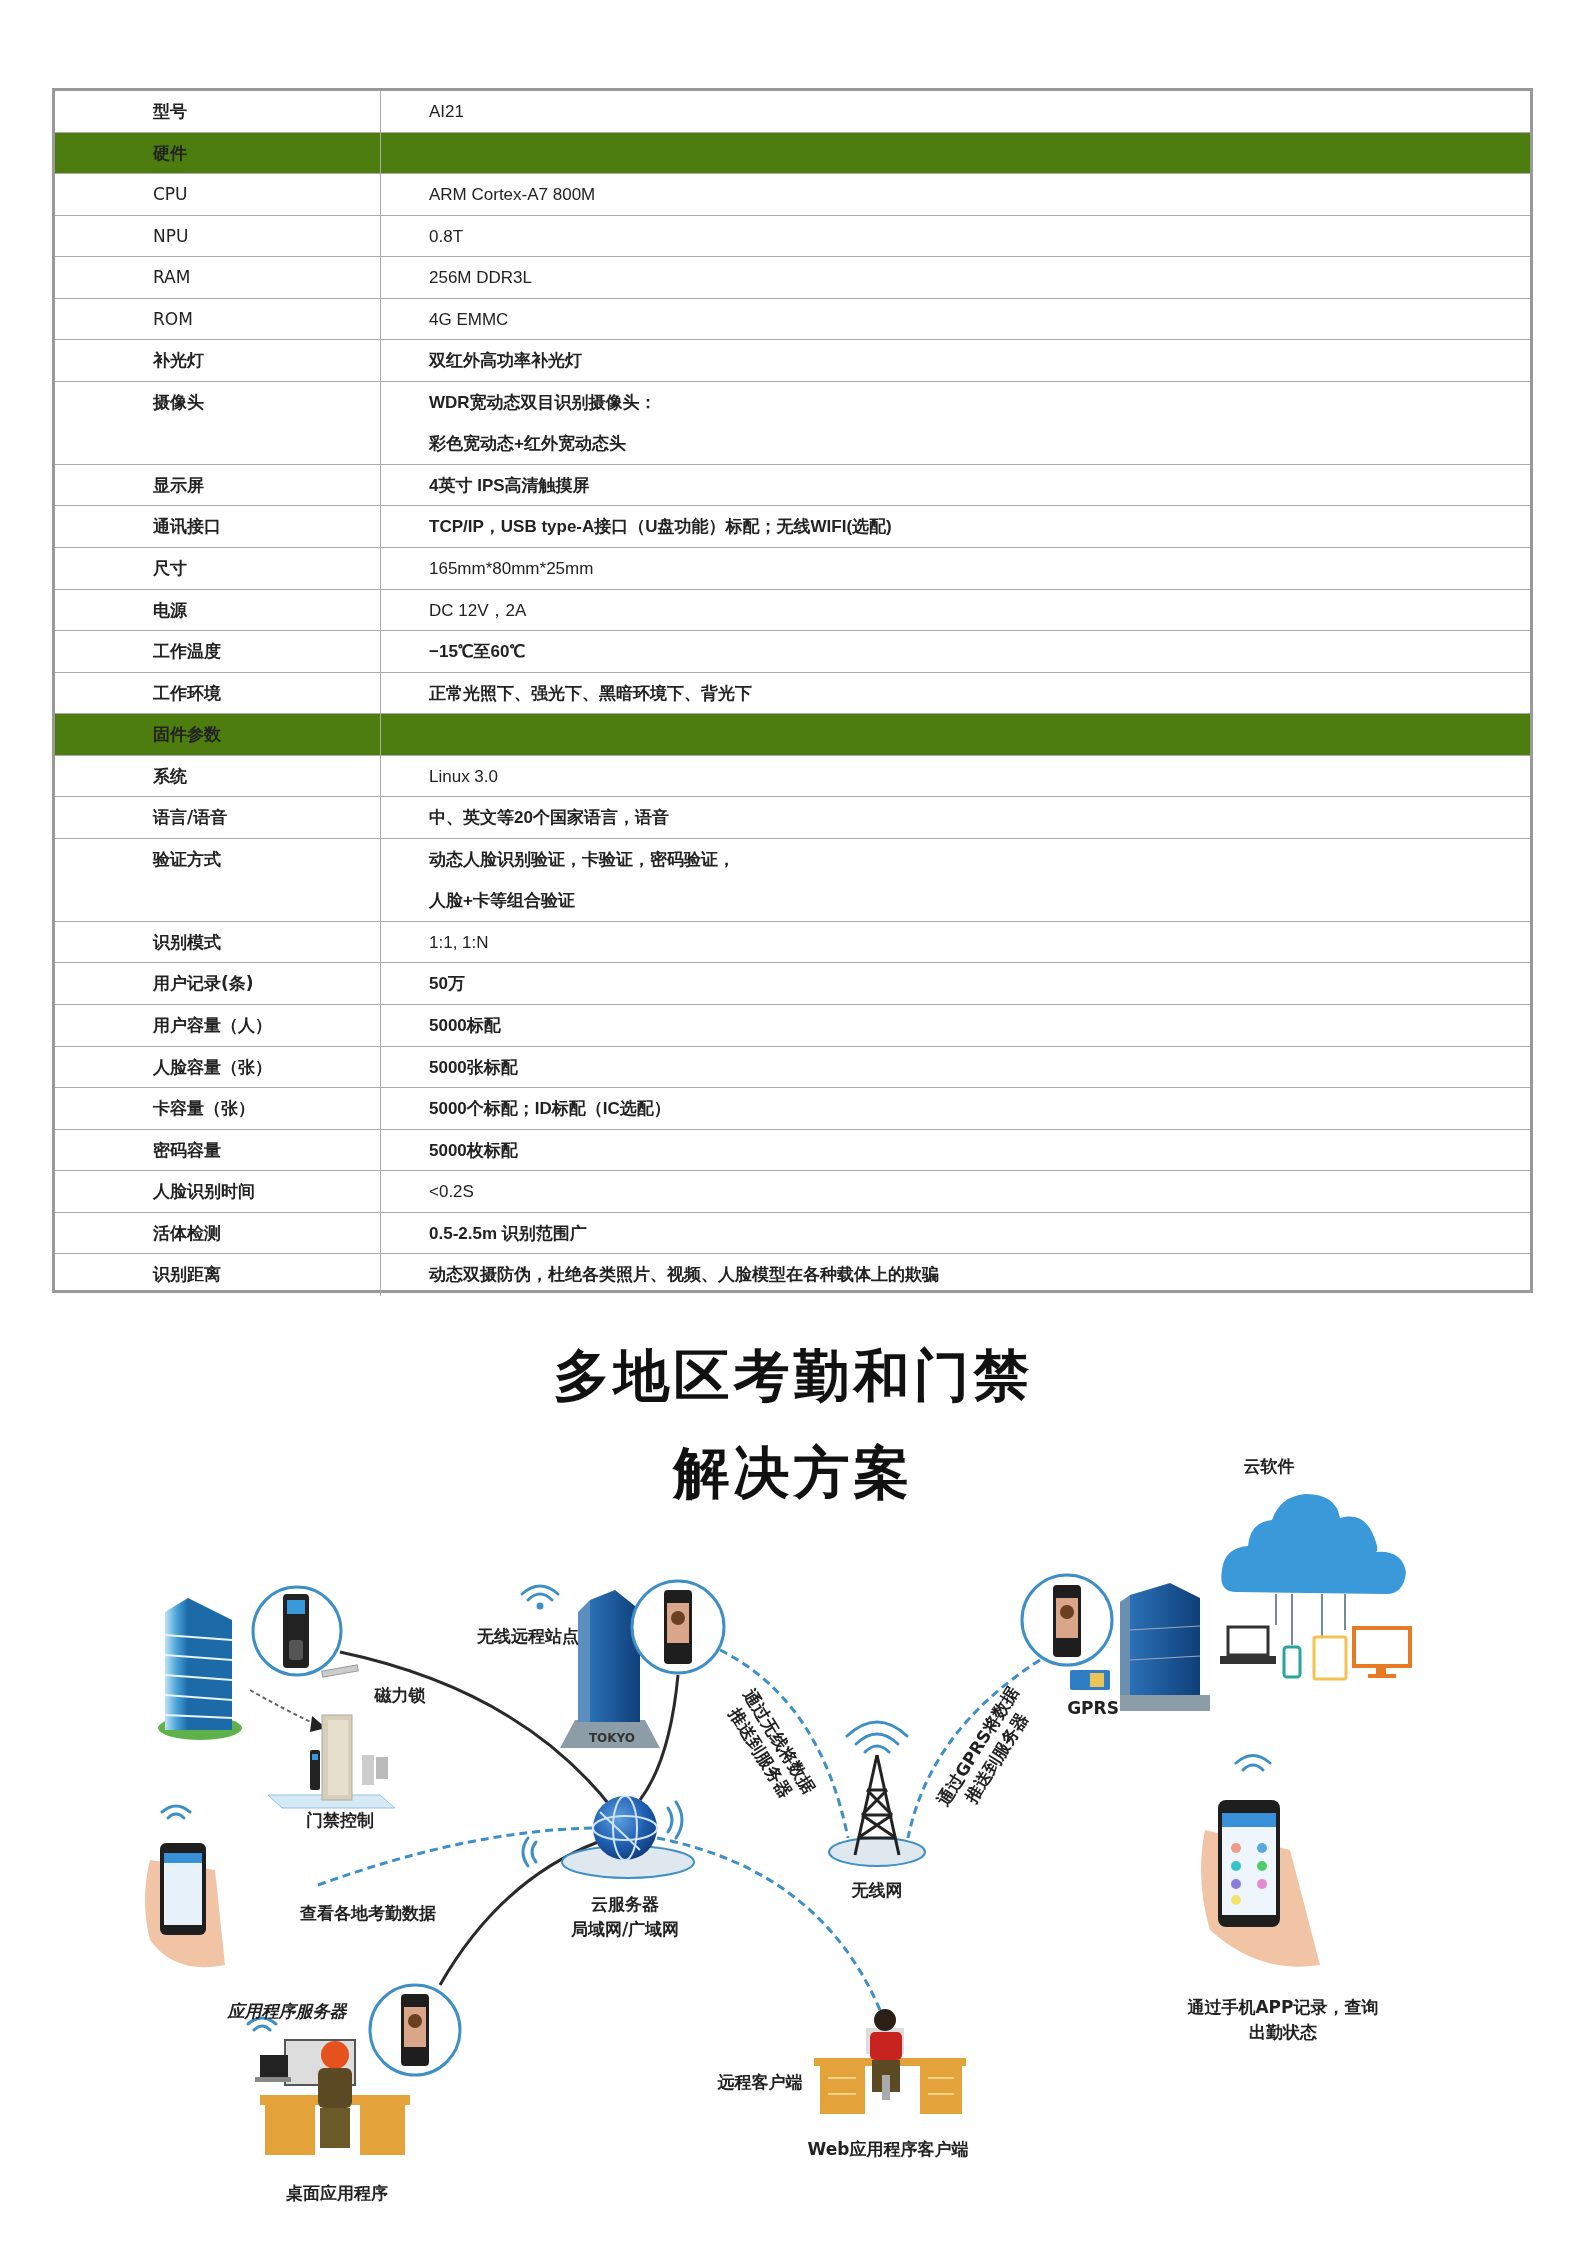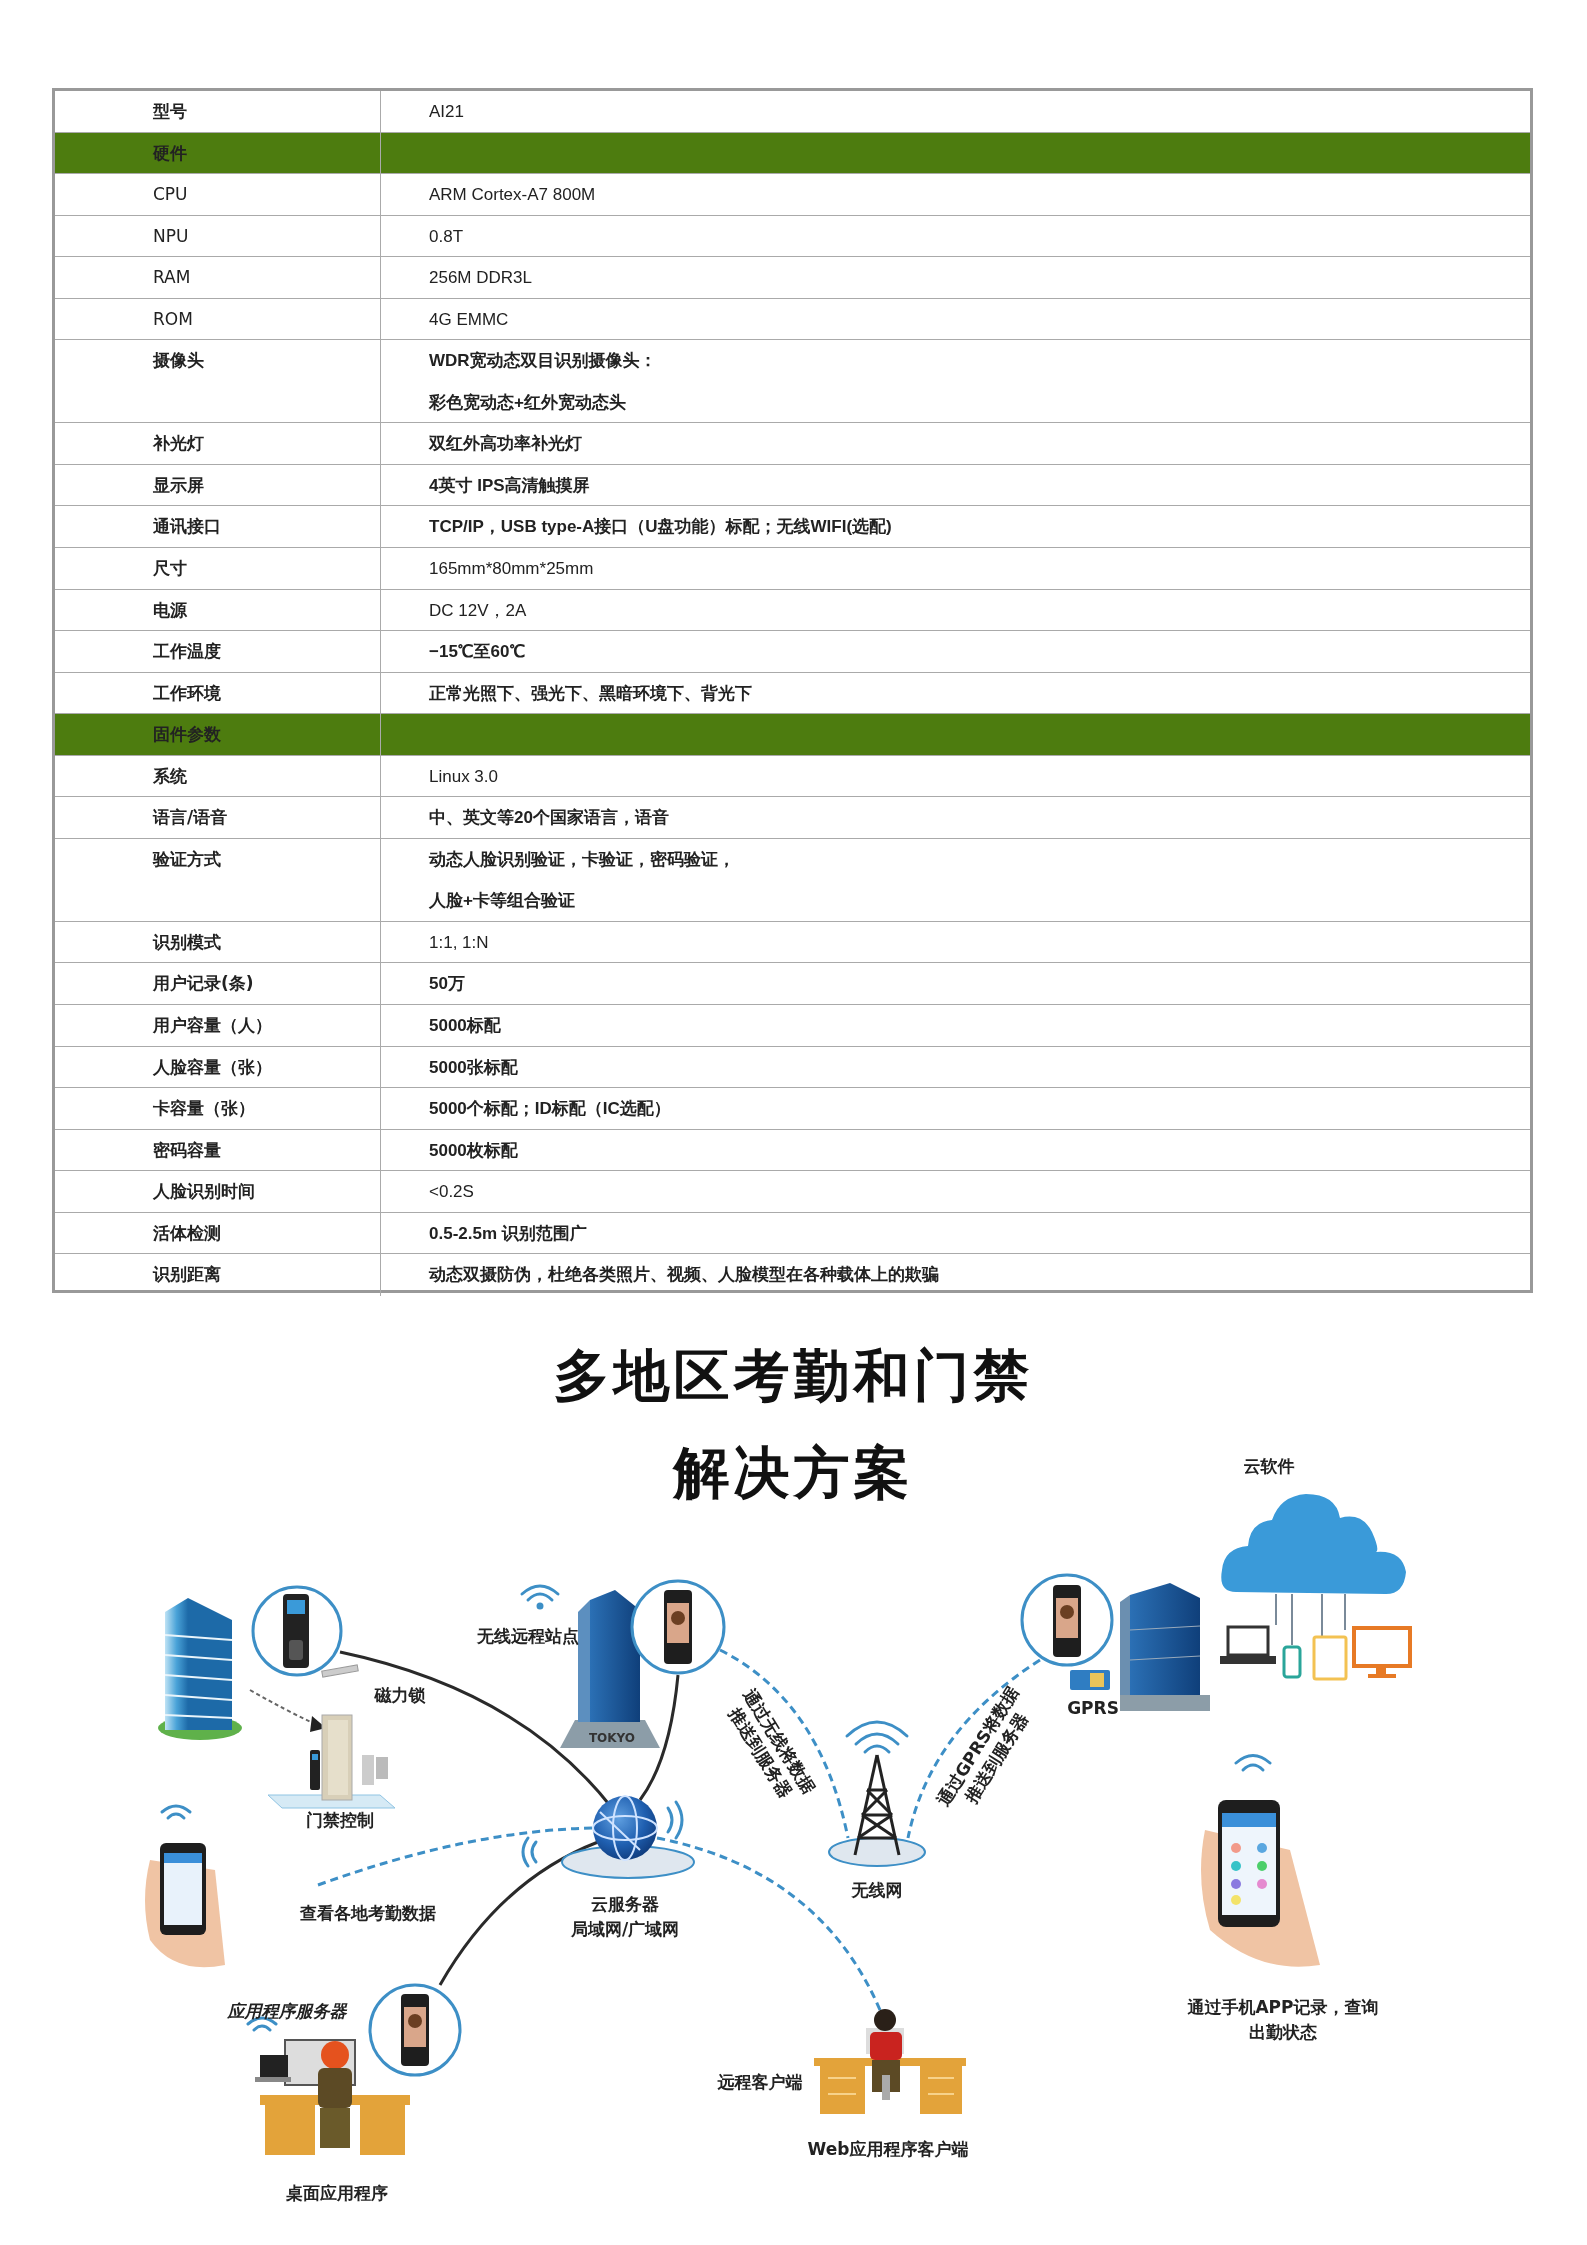--- a/index.html
+++ b/index.html
@@ -63,31 +63,31 @@
     <div class="cell-value">
         <span class="line">256M DDR3L</span>
       </div>
   </div>
     <div class="row">
     <div class="cell-label">ROM</div>
     <div class="cell-value">
         <span class="line">4G EMMC</span>
       </div>
   </div>
+    <div class="row">
+    <div class="cell-label cjk">补光灯</div>
+    <div class="cell-value cjk">
+        <span class="line">双红外高功率补光灯</span>
+      </div>
+  </div>
     <div class="row double">
     <div class="cell-label cjk">摄像头</div>
     <div class="cell-value cjk">
         <span class="line">WDR宽动态双目识别摄像头：</span>
         <span class="line">彩色宽动态+红外宽动态头</span>
-      </div>
-  </div>
-    <div class="row">
-    <div class="cell-label cjk">补光灯</div>
-    <div class="cell-value cjk">
-        <span class="line">双红外高功率补光灯</span>
       </div>
   </div>
     <div class="row">
     <div class="cell-label cjk">显示屏</div>
     <div class="cell-value cjk">
         <span class="line">4英寸 IPS高清触摸屏</span>
       </div>
   </div>
     <div class="row">
     <div class="cell-label cjk">通讯接口</div>

